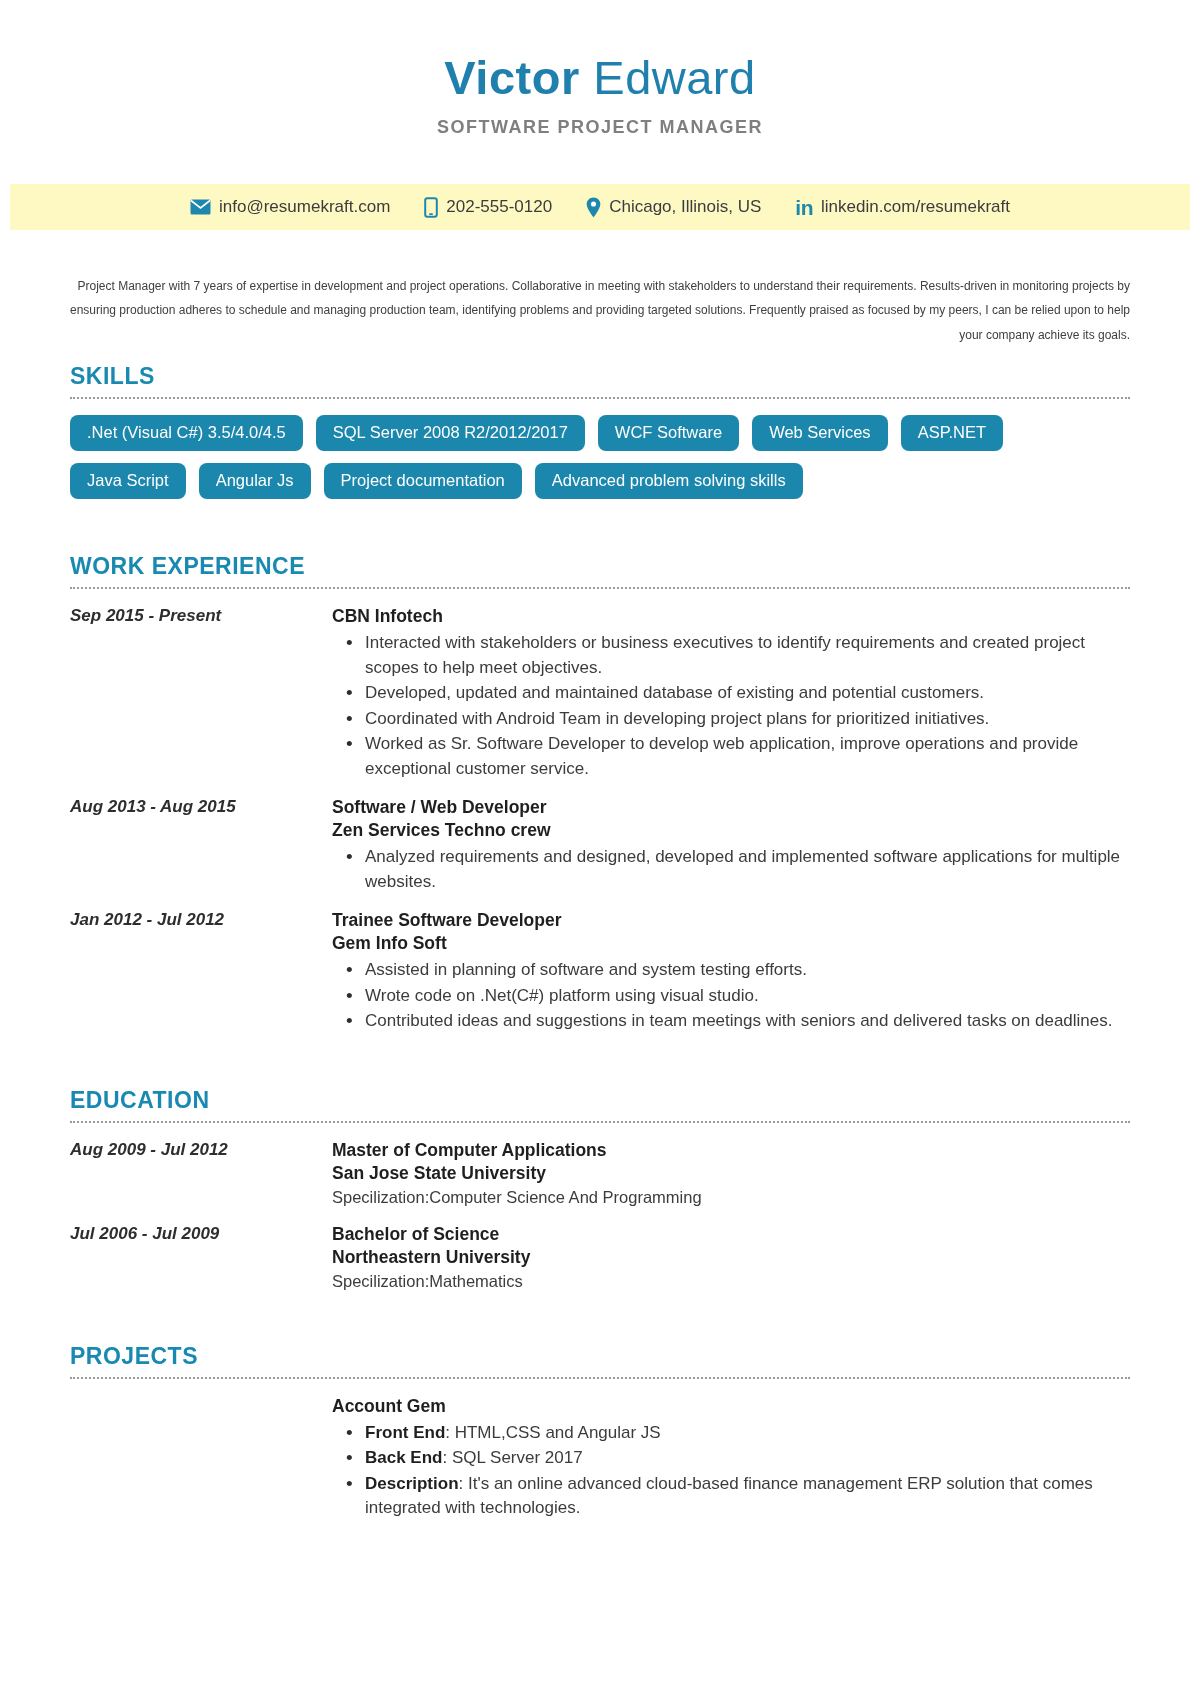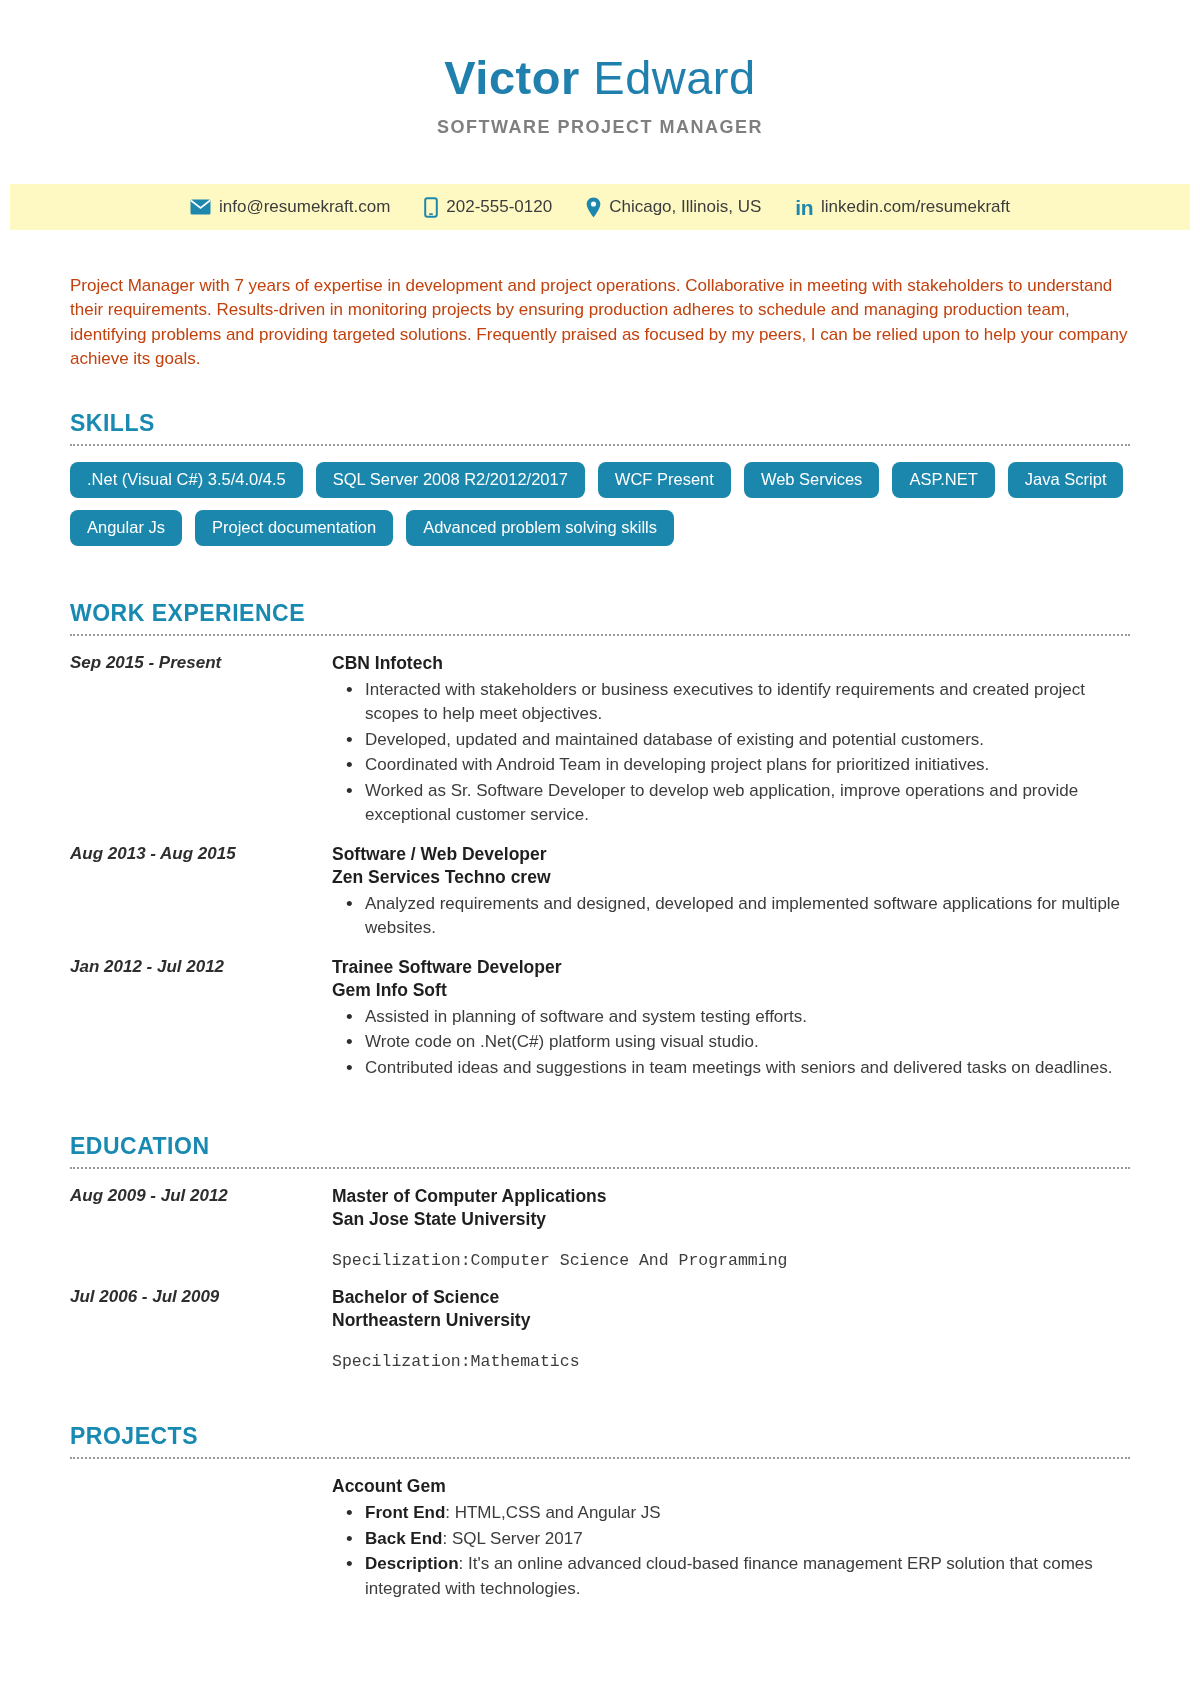--- a/index.html
+++ b/index.html
@@ -42,28 +42,29 @@
     font-size: 21px;
     font-weight: 700;
     color: #1e87ae;
     line-height: 1;
     letter-spacing: -0.5px;
   }
 
   
   .summary {
     margin: 44px 70px 0 70px;
-    font-size: 17px;
+    font-size: 12px;
     line-height: 24.5px;
-    color: #c2410c;
+    color: #404040;
+    text-align: right;
   }
 
   
   .section { margin: 0 70px; }
-  .section.skills { margin-top: 38px; }
+  .section.skills { margin-top: 16px; }
   .section.work { margin-top: 54px; }
   .section.education { margin-top: 52px; }
   .section.projects { margin-top: 50px; }
   .section-title {
     font-size: 23px;
     font-weight: 700;
     color: #1889b1;
     letter-spacing: 0.5px;
   }
   .section-rule {
@@ -88,21 +89,21 @@
   .entries { margin-top: 16px; }
   .entry { display: grid; grid-template-columns: 262px 1fr; margin-bottom: 14px; }
   .entry-dates {
     font-size: 17px;
     font-weight: 700;
     font-style: italic;
     color: #2e2e2e;
     padding-top: 1px;
   }
   .entry-role, .entry-company { font-size: 17.5px; font-weight: 700; color: #1f1f1f; line-height: 23px; }
-  .entry-spec { font-size: 16.5px; color: #3c3c3c; line-height: 23px; margin-top: 18px; font-family: Liberation Mono, monospace; }
+  .entry-spec { font-size: 16.5px; color: #3c3c3c; line-height: 23px; margin-top: 1px; }
   .entry ul { list-style: none; margin-top: 3px; }
   .entry li {
     font-size: 17px;
     line-height: 24.5px;
     color: #3c3c3c;
     padding-left: 33px;
     position: relative;
     margin-bottom: 1px;
   }
   .entry li::before {
@@ -161,21 +162,21 @@
 </div>
 
 <p class="summary">Project Manager with 7 years of expertise in development and project operations. Collaborative in meeting with stakeholders to understand their requirements. Results-driven in monitoring projects by ensuring production adheres to schedule and managing production team, identifying problems and providing targeted solutions. Frequently praised as focused by my peers, I can be relied upon to help your company achieve its goals.</p>
 
 <div class="section skills">
   <div class="section-title">SKILLS</div>
   <div class="section-rule"></div>
   <div class="pill-wrap">
     <span class="pill">.Net (Visual C#) 3.5/4.0/4.5</span>
     <span class="pill">SQL Server 2008 R2/2012/2017</span>
-    <span class="pill">WCF Present</span>
+    <span class="pill">WCF Software</span>
     <span class="pill">Web Services</span>
     <span class="pill">ASP.NET</span>
     <span class="pill">Java Script</span>
     <span class="pill">Angular Js</span>
     <span class="pill">Project documentation</span>
     <span class="pill">Advanced problem solving skills</span>
   </div>
 </div>
 
 <div class="section work">

